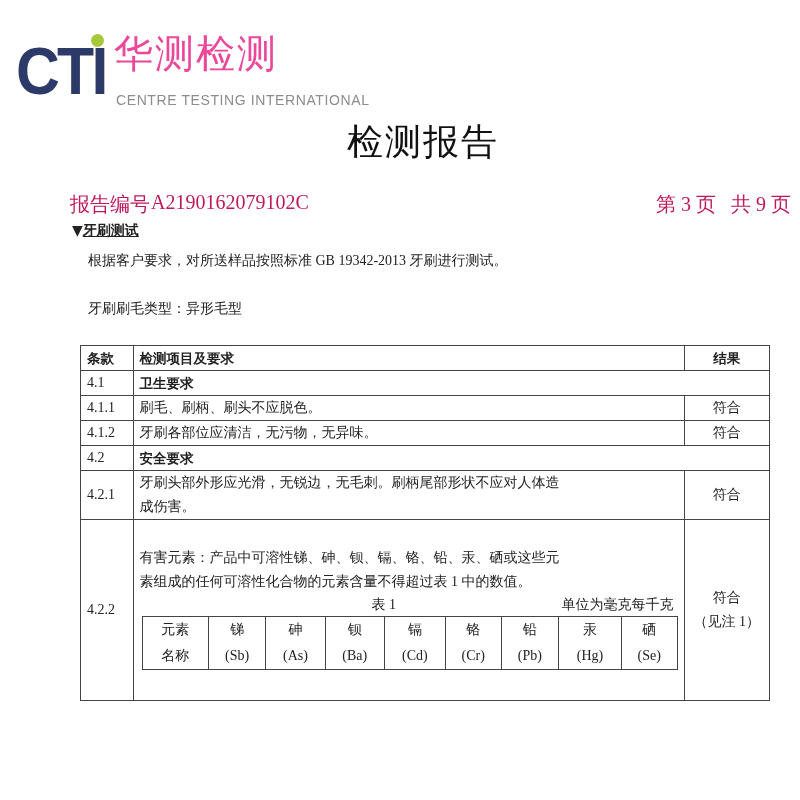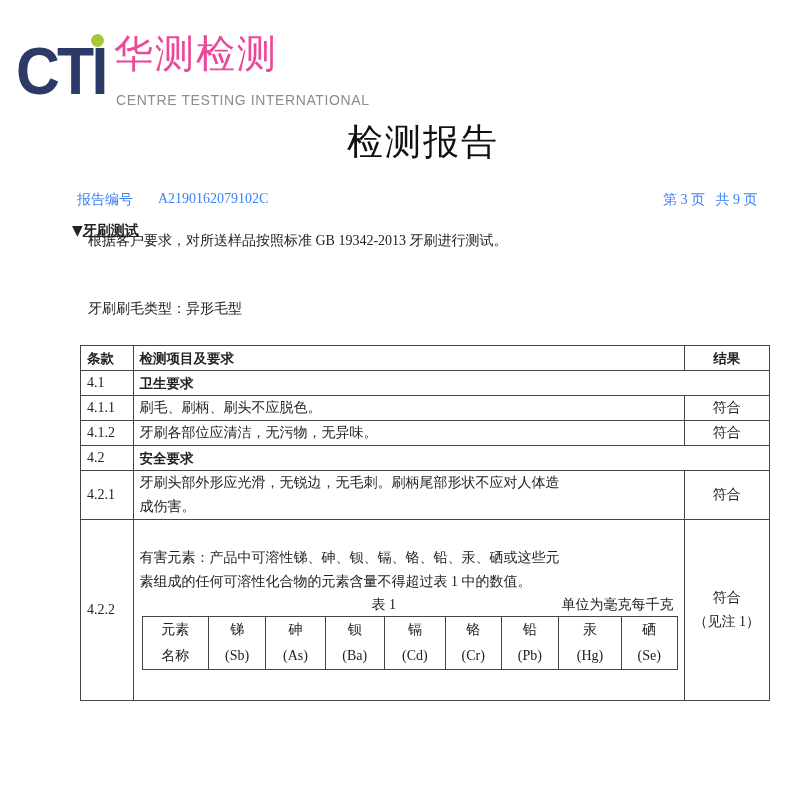--- a/index.html
+++ b/index.html
@@ -3,21 +3,21 @@
 <meta charset="utf-8">
 <style>
   html,body{margin:0;padding:0;background:#fff;}
   body{width:800px;height:800px;position:relative;overflow:hidden;font-family:"Liberation Serif","DejaVu Serif",serif;color:#222;}
   .abs{position:absolute;}
   .cti{left:16px;top:40px;font-family:"Liberation Sans","DejaVu Sans",sans-serif;font-weight:bold;font-size:66px;color:#2b3a67;letter-spacing:-3px;line-height:62px;transform:scaleX(0.92);transform-origin:left;}
   .dot{left:91px;top:34px;width:13px;height:13px;border-radius:50%;background:#a6c93a;}
   .cn-logo{left:114px;top:32px;font-family:"DejaVu Sans",sans-serif;font-size:39px;color:#ec4899;letter-spacing:2px;line-height:44px;}
   .en-logo{left:116px;top:92px;font-family:"Liberation Sans","DejaVu Sans",sans-serif;font-size:14px;color:#8c8c8c;letter-spacing:0.6px;}
   .title{left:0;width:846px;top:118px;text-align:center;font-family:"DejaVu Sans",sans-serif;font-size:36px;color:#111;letter-spacing:2px;}
-  .hdr{top:191px;font-size:14px;color:#3b82f6;margin-left:7px;}
+  .hdr{top:191px;font-size:20px;color:#be185d;}
   .sec{left:72px;top:222px;font-size:14px;font-weight:bold;font-family:"DejaVu Sans",sans-serif;}
   .sec u{text-decoration:underline;}
   .para{left:88px;font-size:14px;}
   
   table.main{position:absolute;left:80px;top:345px;width:690px;border-collapse:collapse;font-size:14px;}
   table.main td{border:1.5px solid #444;padding:0 6px;vertical-align:middle;height:24px;line-height:24px;}
   table.main td.c1{width:52px;}
   table.main td.c3{width:120px;text-align:center;}
   td.b{font-weight:bold;font-family:"DejaVu Sans",sans-serif;font-size:13.5px;}
   td.top{vertical-align:top;padding-top:2px;}
@@ -37,21 +37,21 @@
 
 <div class="abs title">检测报告</div>
 
 <div class="abs hdr" style="left:70px;">报告编号</div>
 <div class="abs hdr" style="left:151px;">A2190162079102C</div>
 <div class="abs hdr" style="left:656px;white-space:pre;">第 3 页   共 9 页</div>
 
 <div class="abs sec">
   <span>▼</span><u>牙刷测试</u>
 </div>
-<div class="abs para" style="top:232px;text-align:right;">根据客户要求，对所送样品按照标准 GB 19342-2013 牙刷进行测试。</div>
+<div class="abs para" style="top:252px;text-align:right;">根据客户要求，对所送样品按照标准 GB 19342-2013 牙刷进行测试。</div>
 <div class="abs para" style="top:300px;">牙刷刷毛类型：异形毛型</div>
 
 <table class="main">
   <tbody>
       <tr>
     <td class="c1 b">条款</td>
     <td class="b">检测项目及要求</td>
     <td class="c3 b">结果</td>
   </tr>
   <tr>

